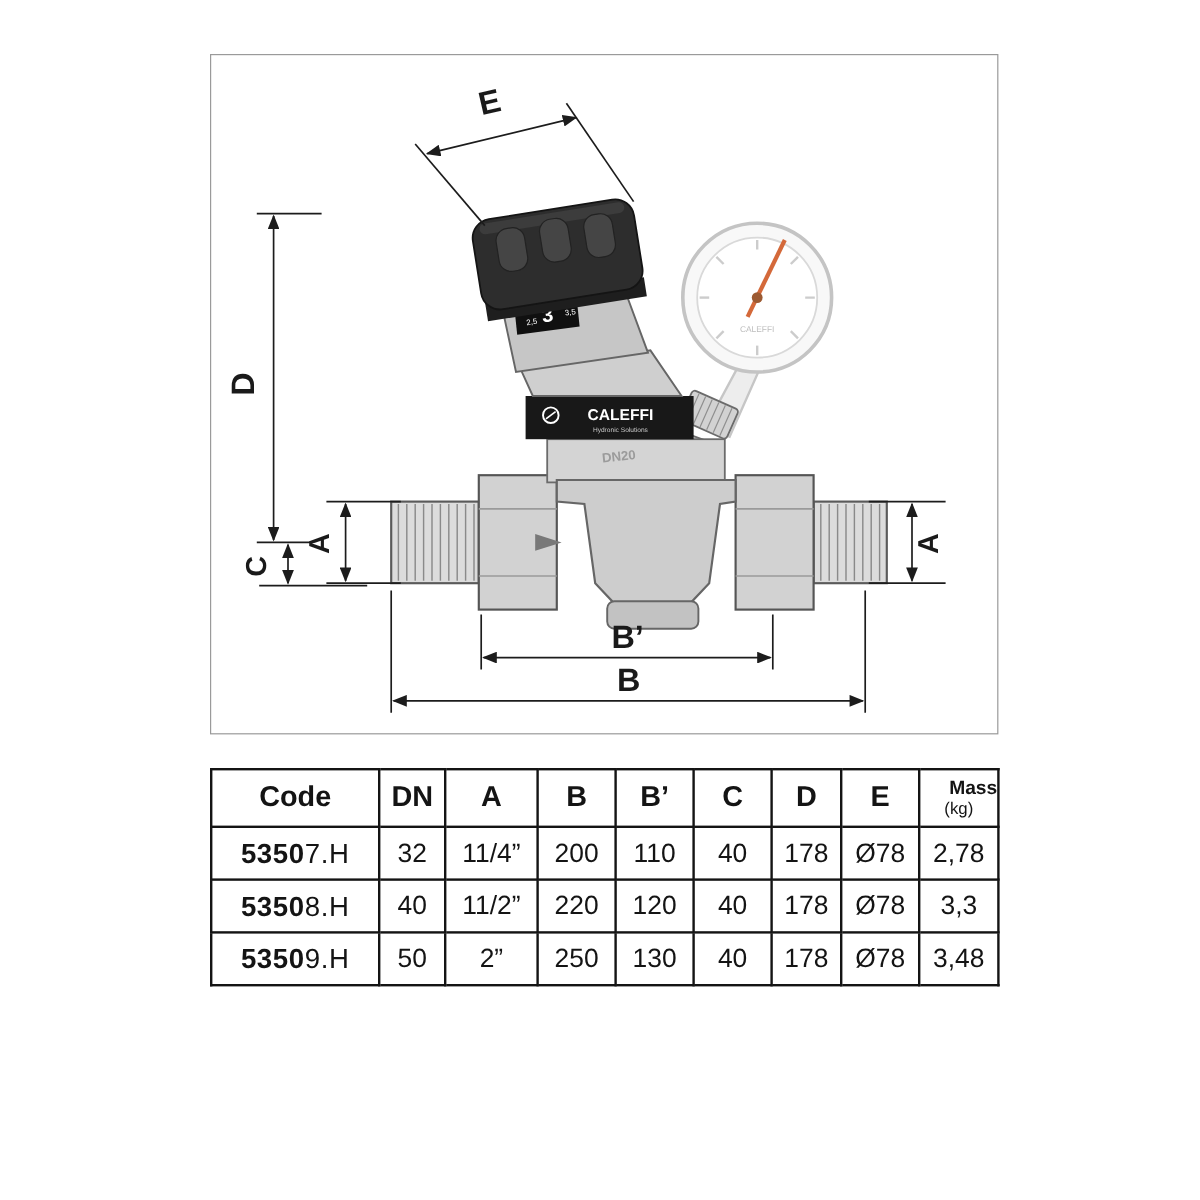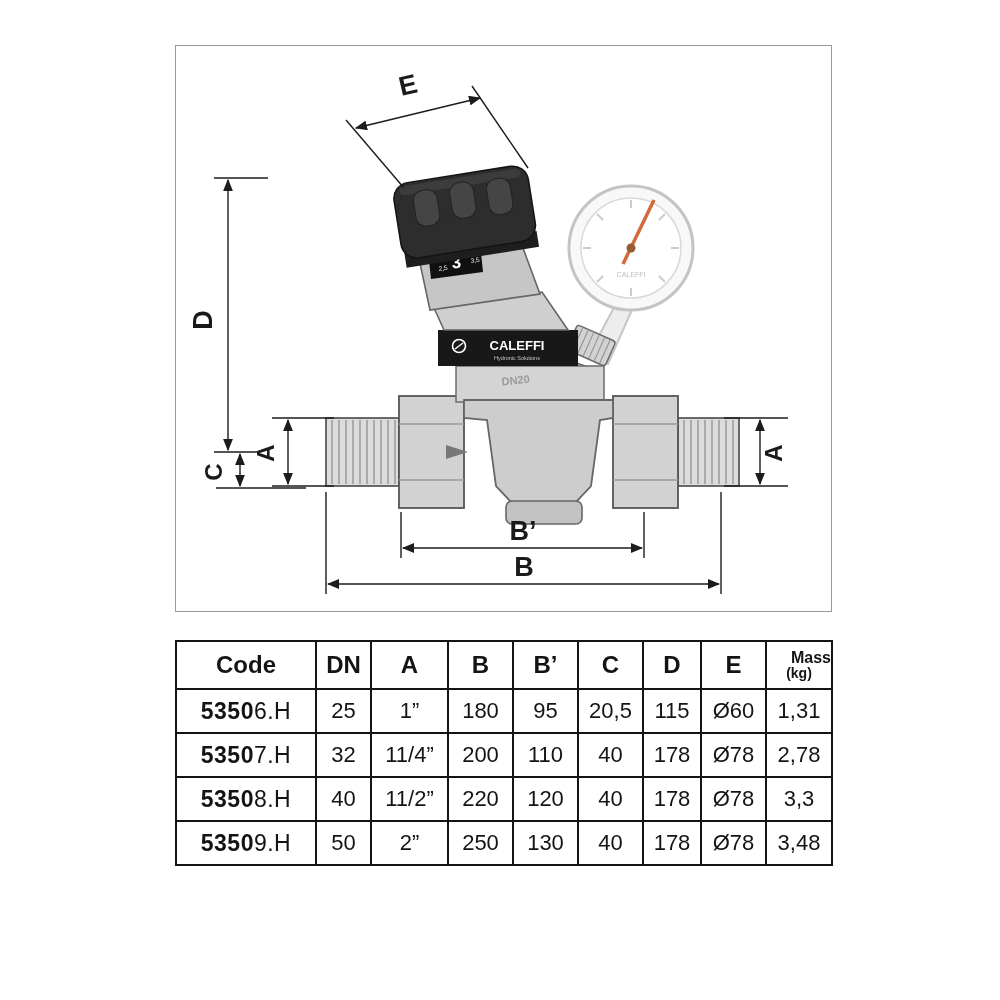--- a/index.html
+++ b/index.html
@@ -10,21 +10,21 @@
   .table-wrap{position:absolute;left:175px;top:640px;width:656px;}
   table{border-collapse:collapse;table-layout:fixed;width:656px;}
   th,td{border:2px solid #141414;text-align:center;vertical-align:middle;
         padding:0;font-size:22px;color:#141414;}
   th{height:46px;font-size:24px;font-weight:700;}
   td{height:42px;}
   .code-cell{font-size:23px;letter-spacing:0.5px;}
   .code-b{font-weight:700;}
   .code-r{font-weight:400;}
   .mass-h1{font-size:16px;font-weight:700;line-height:17px;text-align:right;}
-  .mass-h2{font-size:14px;font-weight:700;line-height:15px;}
+  .mass-h2{font-size:14px;font-weight:400;line-height:15px;}
   svg text{font-family:"Liberation Sans",sans-serif;}
   .dimlabel{font-weight:700;font-size:27px;fill:#1a1a1a;}
   .dimlabel-sm{font-weight:700;font-size:24px;fill:#1a1a1a;}
 </style>
 </head>
 <body>
 
 <div class="page">
 
   <div class="diagram-box">
@@ -196,31 +196,20 @@
           <th>D</th>
           <th>E</th>
           <th>
             <div class="mass-h1">Mass</div>
             <div class="mass-h2">(kg)</div>
           </th>
         </tr>
       </thead>
       <tbody>
         <tr>
-          <td class="code-cell"><span class="code-b">5350</span><span class="code-r">6.H</span></td>
-          <td>25</td>
-          <td>1”</td>
-          <td>180</td>
-          <td>95</td>
-          <td>20,5</td>
-          <td>115</td>
-          <td>Ø60</td>
-          <td>1,31</td>
-        </tr>
-        <tr>
           <td class="code-cell"><span class="code-b">5350</span><span class="code-r">7.H</span></td>
           <td>32</td>
           <td>11/4”</td>
           <td>200</td>
           <td>110</td>
           <td>40</td>
           <td>178</td>
           <td>Ø78</td>
           <td>2,78</td>
         </tr>

